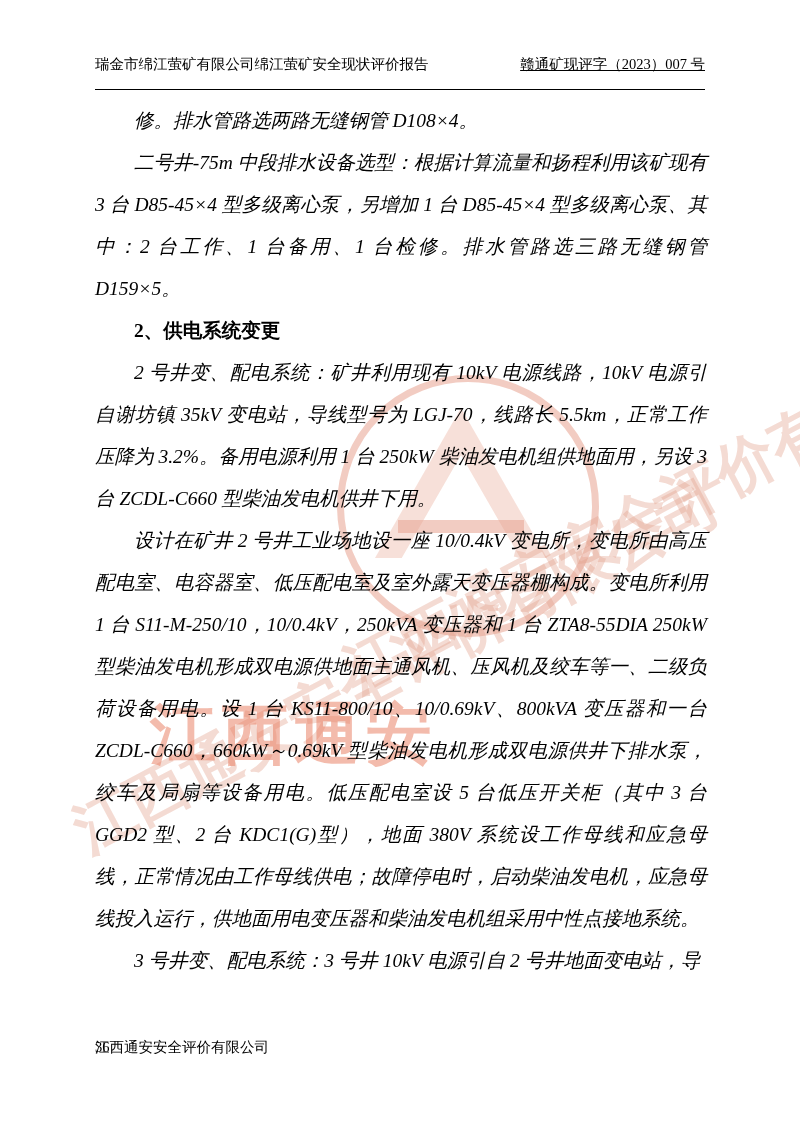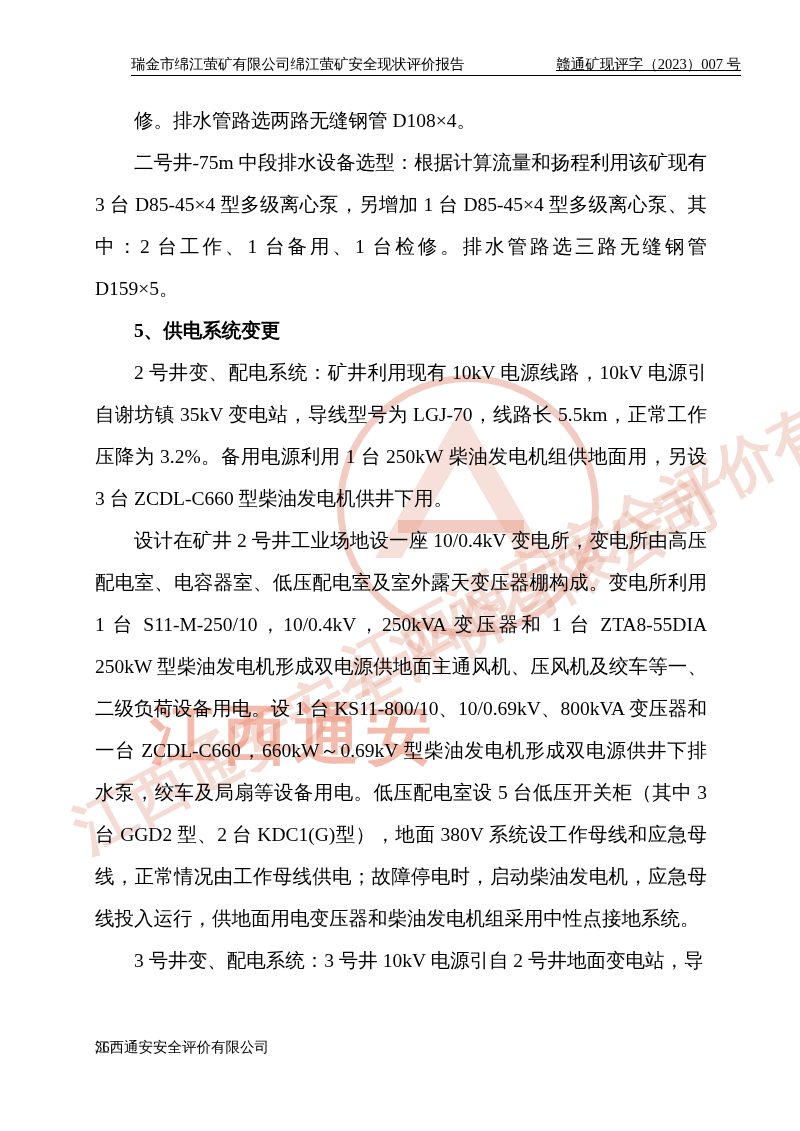--- a/index.html
+++ b/index.html
@@ -92,45 +92,44 @@
   .header {
     position: absolute;
     left: 95px;
     top: 55px;
     width: 610px;
     z-index: 3;
     font-size: 14.5px;
     display: flex;
     justify-content: space-between;
     align-items: flex-end;
-    padding-bottom: 1px;
+    padding-bottom: 15px;
     border-bottom: 1.2px solid #000;
     font-family: "Liberation Serif", "DejaVu Serif", serif;
-    margin-left: 36px;
   }
   .header .h-left { white-space: nowrap; }
   .header .h-right { white-space: nowrap; text-decoration: underline; }
 
   
   .content {
     position: absolute;
     left: 95px;
     top: 100px;
     width: 612px;
     z-index: 2;
     font-size: 19.5px;
     line-height: 42px;
     text-align: justify;
     text-justify: inter-ideograph;
   }
   .content p {
     margin: 0;
     text-indent: 0;
   }
-  .content p.indent { text-indent: 2em; }
+  .content p.indent { text-indent: 2em; font-style: italic; }
   .content p.bold {
     font-weight: bold;
     text-indent: 2em;
   }
 
   
   .footer {
     position: absolute;
     left: 95px;
     top: 1038px;
@@ -164,21 +163,21 @@
   </div>
 
   <div class="header">
     <div class="h-left">瑞金市绵江萤矿有限公司绵江萤矿安全现状评价报告</div>
     <div class="h-right">赣通矿现评字（2023）007 号</div>
   </div>
 
   <div class="content">
     <p class="indent">修。排水管路选两路无缝钢管 D108×4。</p>
     <p class="indent">二号井-75m 中段排水设备选型：根据计算流量和扬程利用该矿现有 3 台 D85-45×4 型多级离心泵，另增加 1 台 D85-45×4 型多级离心泵、其中：2 台工作、1 台备用、1 台检修。排水管路选三路无缝钢管 D159×5。</p>
-    <p class="bold">5、供电系统变更</p>
+    <p class="bold">2、供电系统变更</p>
     <p class="indent">2 号井变、配电系统：矿井利用现有 10kV 电源线路，10kV 电源引自谢坊镇 35kV 变电站，导线型号为 LGJ-70，线路长 5.5km，正常工作压降为 3.2%。备用电源利用 1 台 250kW 柴油发电机组供地面用，另设 3 台 ZCDL-C660 型柴油发电机供井下用。</p>
     <p class="indent">设计在矿井 2 号井工业场地设一座 10/0.4kV 变电所，变电所由高压配电室、电容器室、低压配电室及室外露天变压器棚构成。变电所利用 1 台 S11-M-250/10，10/0.4kV，250kVA 变压器和 1 台 ZTA8-55DIA 250kW 型柴油发电机形成双电源供地面主通风机、压风机及绞车等一、二级负荷设备用电。设 1 台 KS11-800/10、10/0.69kV、800kVA 变压器和一台 ZCDL-C660，660kW～0.69kV 型柴油发电机形成双电源供井下排水泵，绞车及局扇等设备用电。低压配电室设 5 台低压开关柜（其中 3 台 GGD2 型、2 台 KDC1(G)型），地面 380V 系统设工作母线和应急母线，正常情况由工作母线供电；故障停电时，启动柴油发电机，应急母线投入运行，供地面用电变压器和柴油发电机组采用中性点接地系统。</p>
     <p class="indent">3 号井变、配电系统：3 号井 10kV 电源引自 2 号井地面变电站，导</p>
   </div>
 
   <div class="footer">
     <div class="f-left">江西通安安全评价有限公司</div>
     <div class="f-page">36</div>
   </div>
 

